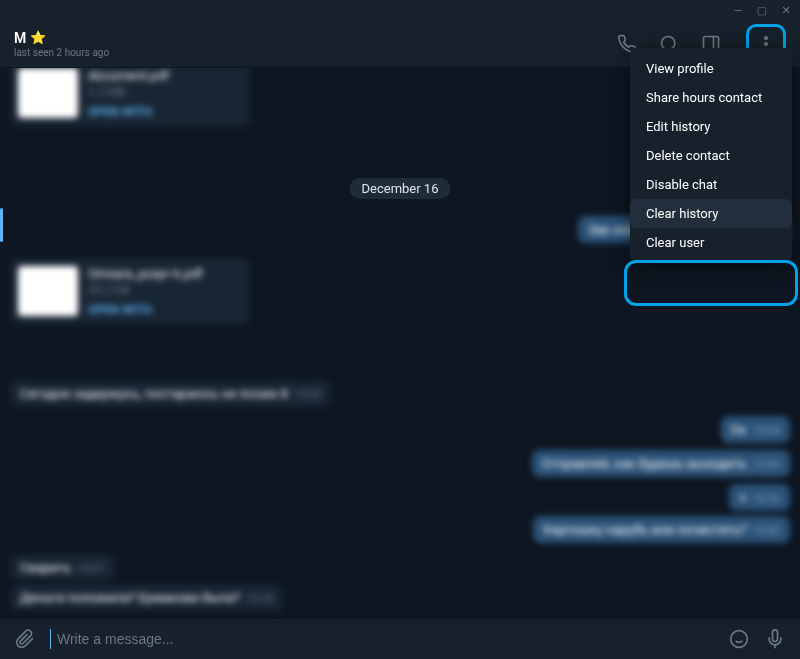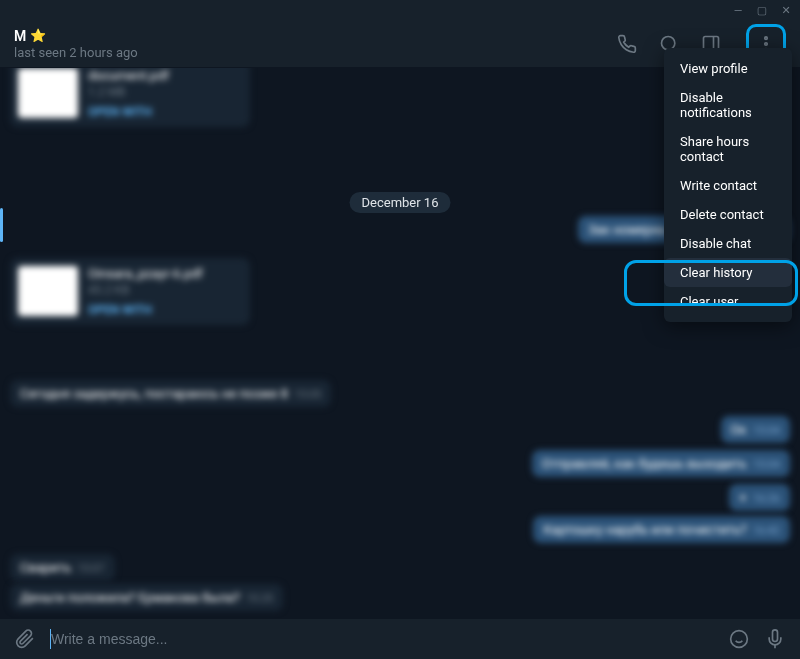--- a/index.html
+++ b/index.html
@@ -25,41 +25,41 @@
     .header {
       height: 48px;
       background: #17212b;
       display: flex;
       align-items: center;
       padding: 0 14px;
       border-bottom: 1px solid #0e1621;
     }
     .header-info { flex: 1; }
     .header-name { font-size: 14px; font-weight: 600; color: #fff; display:flex; align-items:center; gap:4px;}
-    .header-status { font-size: 13px; color: #6c7883; margin-top: 1px; }
+    .header-status { font-size: 10px; color: #6c7883; margin-top: 1px; }
     .header-actions { display: flex; gap: 20px; align-items: center; }
     .icon-btn { width: 22px; height: 22px; display:flex; align-items:center; justify-content:center; color:#6c7883; cursor:pointer; }
     .icon-btn svg { width: 20px; height: 20px; stroke: currentColor; fill: none; stroke-width: 2; }
     .more-btn-wrap {
       border: 3px solid #00a2e8;
       border-radius: 10px;
       padding: 6px;
       margin-left: 4px;
     }
     .chat-area {
       height: 550px;
       background: #0e1621;
       position: relative;
       overflow: hidden;
     }
     .date-divider {
       position: absolute;
       left: 50%;
       transform: translateX(-50%);
-      top: 124px;
+      top: 110px;
       background: #1e2c3a;
       color: #dfe4e8;
       font-size: 13px;
       padding: 3px 12px;
       border-radius: 12px;
     }
     .msg-in, .msg-out { position: absolute; filter: blur(3px); }
     .msg-in { left: 10px; }
     .msg-out { right: 10px; }
     .file-msg {
@@ -90,21 +90,21 @@
       font-size: 13px;
       color: #fff;
       display: inline-block;
     }
     .time-in { font-size: 11px; color: #6c7883; margin-left: 6px; }
     .time-out { font-size: 11px; color: #7da8d3; margin-left: 6px; }
     .context-menu {
       position: absolute;
       top: 48px;
       right: 8px;
-      width: 128px;
+      width: 162px;
       background: #17212b;
       border-radius: 6px;
       box-shadow: 0 4px 20px rgba(0,0,0,0.5);
       padding: 6px 0;
       z-index: 100;
     }
     .menu-item {
       padding: 7px 16px;
       font-size: 13px;
       color: #fff;
@@ -132,21 +132,21 @@
       border-top: 1px solid #0e1621;
     }
     .composer-input {
       flex: 1;
       background: transparent;
       border: none;
       color: #d946ef;
       font-size: 14px;
       outline: none;
       border-left: 1px solid #5eb5f7;
-      padding-left: 0;
+      padding-left: 6px;
       height: 20px;
     }
     .composer-input::placeholder { color: #6c7883; }
     .star { color: #f5c518; font-size: 13px; }
     .scroll-indicator{ position:absolute; left:0; top:140px; width:3px; height:34px; background:#5eb5f7; border-radius:2px;}
   </style>
 </head>
 <body>
 
 <div class="titlebar">
@@ -249,23 +249,22 @@
   </div>
 
   <div class="msg-in" style="top:516px">
     <span class="text-in"><span>Деньги положила? Ермакова была?</span><span class="time-in">15:25</span></span>
   </div>
 
 </div>
 
 <div class="context-menu">
   <div class="menu-item">View profile</div>
-  <div class="menu-item">Disable notifications</div>
   <div class="menu-item">Share hours contact</div>
-  <div class="menu-item">Write contact</div>
+  <div class="menu-item">Edit history</div>
   <div class="menu-item">Delete contact</div>
   <div class="menu-item">Disable chat</div>
   <div class="menu-item hovered">Clear history</div>
   <div class="menu-item">Clear user</div>
 </div>
 
 <div class="highlight-ring"></div>
 
 <div class="composer">
   <div class="icon-btn">

